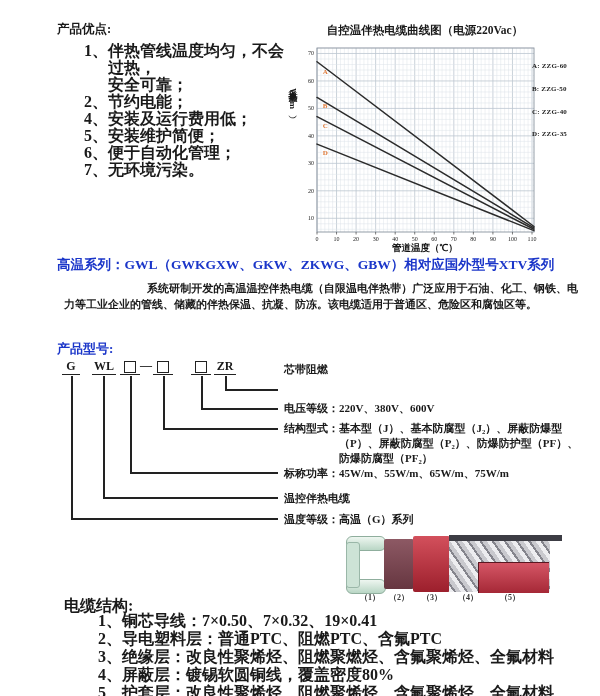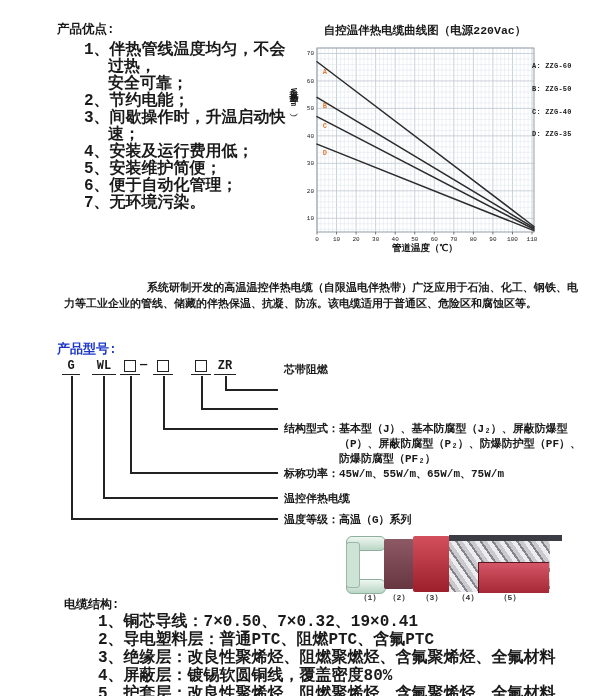--- a/index.html
+++ b/index.html
@@ -1,17 +1,17 @@
 <!DOCTYPE html>
 <html><head>
 <meta charset="utf-8">
 <style>
   html,body{margin:0;padding:0;background:#e8e8e8;}
   #canvas{position:relative;width:600px;height:696px;background:#ffffff;overflow:hidden;
-          font-family:Liberation Mono, monospace;color:#1a1a1a;}
+          font-family:Liberation Serif, serif;color:#1a1a1a;}
   .abs{position:absolute;}
   
   #adv-heading{left:57px;top:21px;font-size:12.5px;font-weight:bold;}
   #adv-list{left:84px;top:42px;width:215px;}
   .adv-item{font-size:16px;font-weight:bold;line-height:17px;white-space:pre-line;
             padding-left:24px;text-indent:-24px;}
   
   #chart-title{left:290px;top:23px;width:270px;text-align:center;font-size:11.5px;font-weight:bold;}
   #chart-ylabel{left:286px;top:84px;height:120px;writing-mode:vertical-rl;
                 font-size:9px;font-weight:bold;letter-spacing:1px;}
@@ -39,34 +39,33 @@
   #cable-core{left:38px;top:4px;width:30px;height:50px;background:linear-gradient(180deg,#8d5964,#663640);border-radius:2px;}
   #cable-insulation{left:67px;top:1px;width:37px;height:56px;background:linear-gradient(180deg,#d3505c,#9c1f2c);border-radius:2px;}
   #cable-shield{left:103px;top:1px;width:101px;height:56px;background-color:#a8a8ad;
         background-image:repeating-linear-gradient(55deg,#ededf0 0 4px,#84848c 4px 6px,#c9c9ce 6px 10px),
                          repeating-linear-gradient(-55deg,rgba(80,80,92,.45) 0 4px,rgba(255,255,255,0) 4px 9px);}
   #cable-shield-top{left:103px;top:0;width:113px;height:6px;background:#3c3c44;}
   #cable-jacket{left:132px;top:27px;width:70px;height:30px;background:linear-gradient(180deg,#d55666,#a52836);
         border-top:1px solid #5a1620;border-left:1px solid #5a1620;}
   .cable-num{top:57px;width:26px;text-align:center;font-size:8px;font-weight:bold;color:#333;}
   
-  #structure-heading{left:64px;top:596px;font-size:12px;font-weight:bold;}
+  #structure-heading{left:64px;top:596px;font-size:16px;font-weight:bold;}
   .structure-item{left:98px;width:470px;font-size:16px;font-weight:bold;white-space:nowrap;}
 </style>
 </head>
 <body>
 
 <div id="canvas">
 
   <div class="abs" id="adv-heading">产品优点:</div>
   <div class="abs" id="adv-list">
     <div class="adv-item">1、伴热管线温度均匀，不会过热，
 安全可靠；</div>
     <div class="adv-item">2、节约电能；</div>
-    <div class="adv-item">3、间歇操作时，升温启动快速；</div>
     <div class="adv-item">4、安装及运行费用低；</div>
     <div class="adv-item">5、安装维护简便；</div>
     <div class="adv-item">6、便于自动化管理；</div>
     <div class="adv-item">7、无环境污染。</div>
   </div>
 
   <div class="abs" id="chart-title">自控温伴热电缆曲线图（电源220Vac）</div>
   <div class="abs" id="chart-ylabel">发热量（W/m）</div>
   <svg class="abs" id="plot" width="248" height="212">
       <line x1="15" y1="6" x2="15" y2="190" stroke="#bcc6d1" stroke-width="0.8"></line>
@@ -199,20 +198,21 @@
       <line x1="15" y1="74.65671641791045" x2="231.95454545454547" y2="187.2537313432836" stroke="#2b2b2b" stroke-width="1.5" stroke-linecap="round"></line>
       <text x="20.863636363636363" y="85.64179104477611" font-size="7" font-weight="bold" fill="#e07b39">C</text>
       <line x1="15" y1="102.11940298507463" x2="231.95454545454547" y2="188.62686567164178" stroke="#2b2b2b" stroke-width="1.5" stroke-linecap="round"></line>
       <text x="20.863636363636363" y="113.1044776119403" font-size="7" font-weight="bold" fill="#e07b39">D</text>
     </svg>
   <div class="abs legend-item" style="top:62px">A: ZZG-60</div>
   <div class="abs legend-item" style="top:85px">B: ZZG-50</div>
   <div class="abs legend-item" style="top:108px">C: ZZG-40</div>
   <div class="abs legend-item" style="top:130px">D: ZZG-35</div>
 
+  <div class="abs" id="series-heading">高温系列：GWL（GWKGXW、GKW、ZKWG、GBW）相对应国外型号XTV系列</div>
   <div class="abs" id="series-paragraph">系统研制开发的高温温控伴热电缆（自限温电伴热带）广泛应用于石油、化工、钢铁、电力等工业企业的管线、储藏的伴热保温、抗凝、防冻。该电缆适用于普通区、危险区和腐蚀区等。</div>
 
   <div class="abs" id="model-heading">产品型号:</div>
 
   <div class="abs code-cell" style="left:62px;width:18px">G</div>
   <div class="abs code-cell" style="left:92px;width:24px">WL</div>
   <div class="abs code-cell" style="left:120px;width:20px"><span class="code-box"></span></div>
   <div class="abs code-dash" style="left:140px;top:358px">—</div>
   <div class="abs code-cell" style="left:153px;width:20px"><span class="code-box"></span></div>
   <div class="abs code-cell" style="left:191px;width:20px"><span class="code-box"></span></div>
@@ -226,20 +226,21 @@
   <div class="abs vline" style="left:225px;top:376px;height:13px"></div>
 
   <div class="abs hline" style="left:225px;top:389px;width:53px"></div>
   <div class="abs hline" style="left:201px;top:408px;width:77px"></div>
   <div class="abs hline" style="left:163px;top:428px;width:115px"></div>
   <div class="abs hline" style="left:130px;top:472px;width:148px"></div>
   <div class="abs hline" style="left:103px;top:497px;width:175px"></div>
   <div class="abs hline" style="left:71px;top:518px;width:207px"></div>
 
   <div class="abs model-label" style="top:362px">芯带阻燃</div>
+  <div class="abs model-label" style="top:401px">电压等级：220V、380V、600V</div>
   <div class="abs model-label" style="top:436px;left:339px">（P）、屏蔽防腐型（P₂）、防爆防护型（PF）、</div>
   <div class="abs model-label" style="top:421px">结构型式：基本型（J）、基本防腐型（J₂）、屏蔽防爆型</div>
   <div class="abs model-label" style="top:451px;left:339px">防爆防腐型（PF₂）</div>
   <div class="abs model-label" style="top:466px">标称功率：45W/m、55W/m、65W/m、75W/m</div>
   <div class="abs model-label" style="top:491px">温控伴热电缆</div>
   <div class="abs model-label" style="top:512px">温度等级：高温（G）系列</div>
 
   <div class="abs" id="cable-pic">
     <div class="abs tube" style="top:1px"></div>
     <div class="abs tube" style="top:44px"></div>

